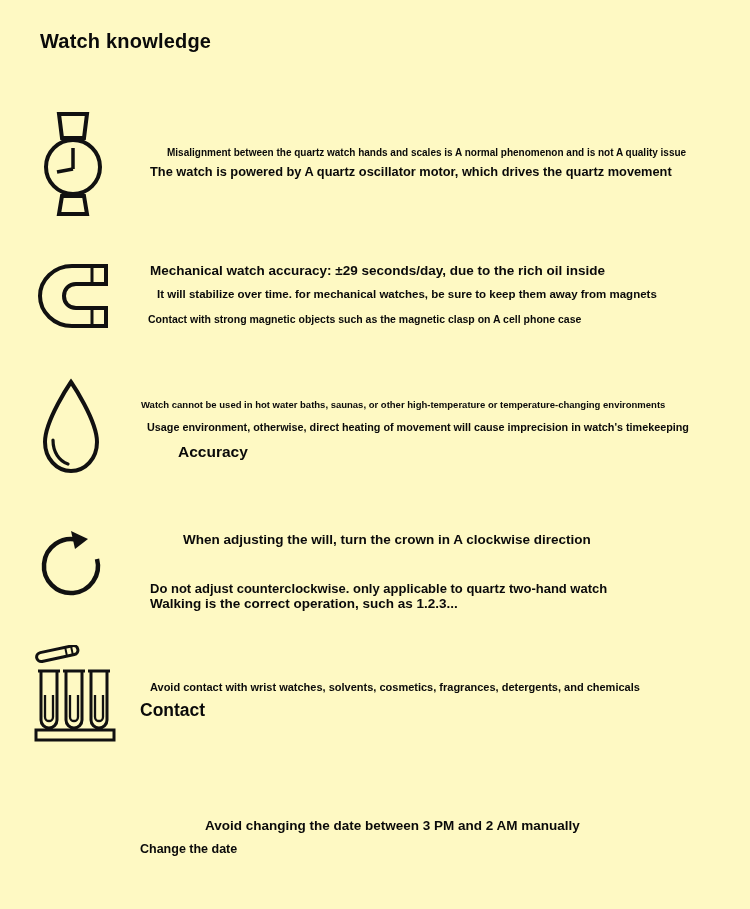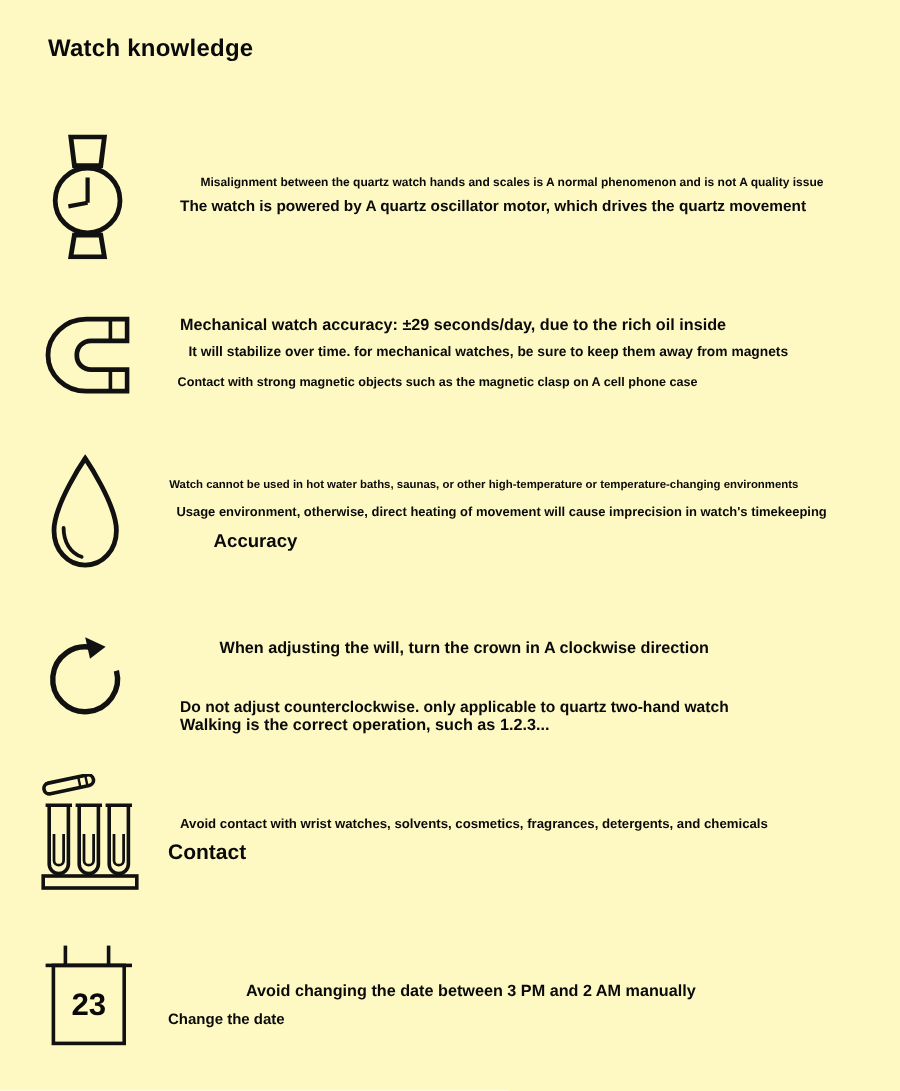--- a/index.html
+++ b/index.html
@@ -123,24 +123,16 @@
       <path d="M55,26 H77"></path>
       <path d="M58,27 V75 a8,8 0 0 0 16,0 V27"></path>
       <path d="M62,50 V72 a4,4 0 0 0 8,0 V50" stroke-width="2.3"></path>
 
       <rect x="3" y="85" width="78" height="10"></rect>
     </svg>
   </div>
   <div class="line" style="left:150px; top:681px; font-size:11px;">Avoid contact with wrist watches, solvents, cosmetics, fragrances, detergents, and chemicals</div>
   <div class="line" style="left:140px; top:700px; font-size:17.5px;">Contact</div>
 
-  <div class="cal-wrap">
-    <div class="cal-ring r1"></div>
-    <div class="cal-ring r2"></div>
-    <div class="cal-topline"></div>
-    <div class="cal-body">
-      <span class="cal-day">23</span>
-    </div>
-  </div>
   <div class="line" style="left:205px; top:818px; font-size:13.5px;">Avoid changing the date between 3 PM and 2 AM manually</div>
   <div class="line" style="left:140px; top:842px; font-size:12.5px;">Change the date</div>
 
 </div>
 
 </body></html>

